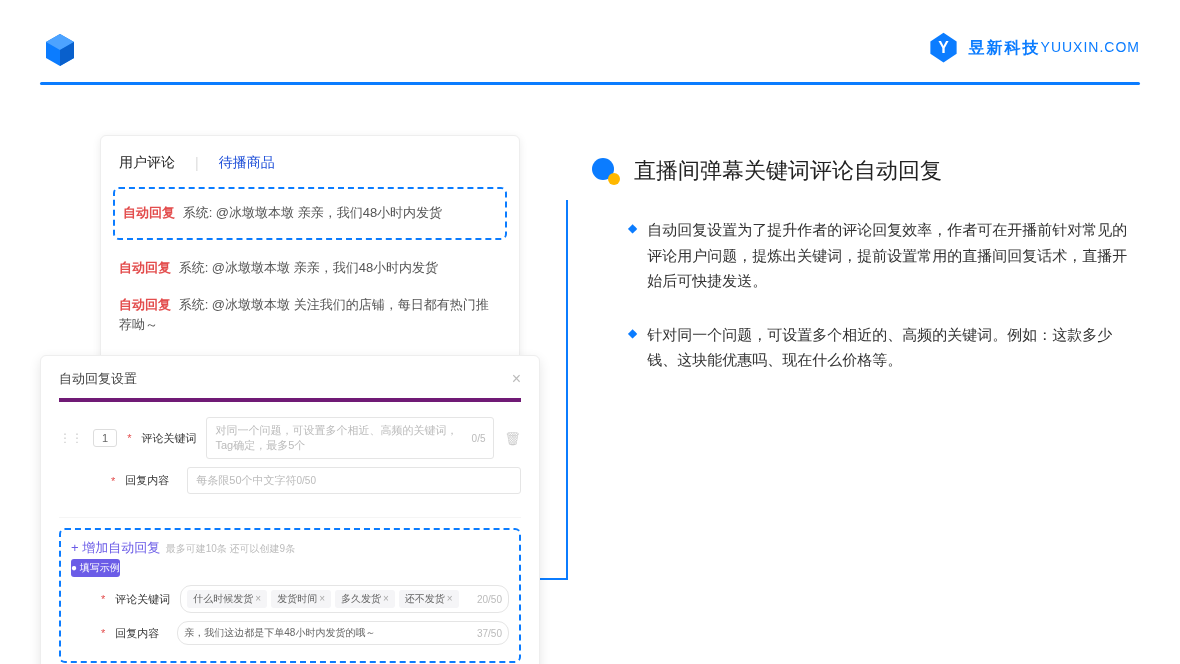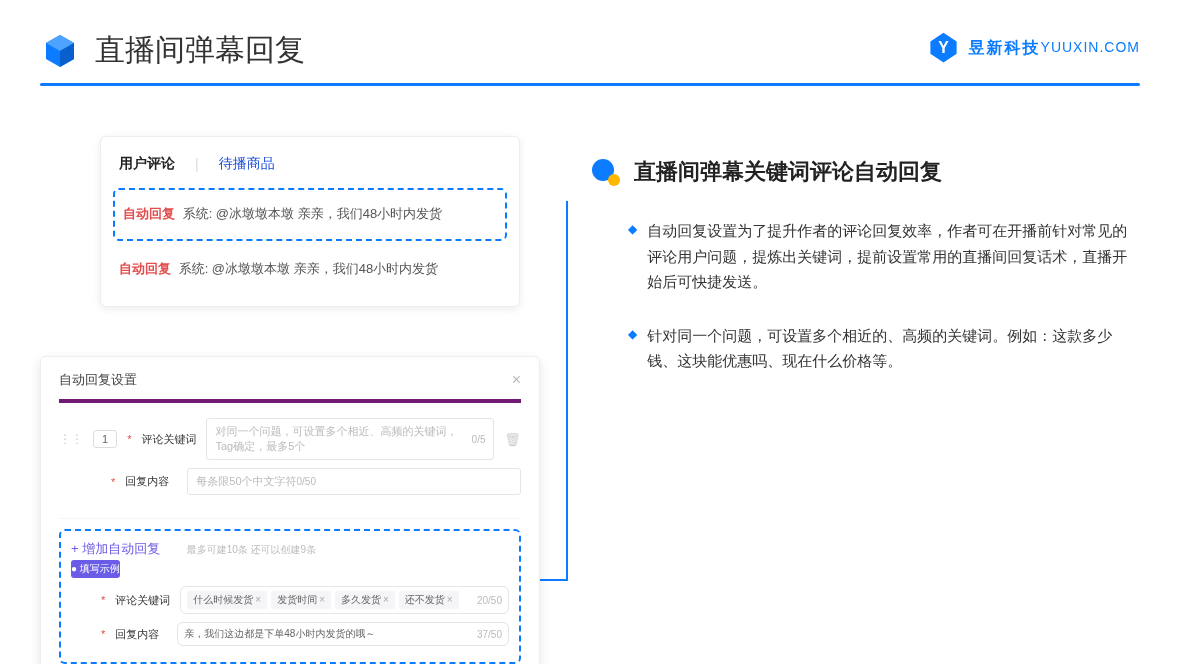--- a/index.html
+++ b/index.html
@@ -10,66 +10,65 @@
 .logo{position:absolute;right:40px;top:30px;display:flex;align-items:center;gap:8px}
 .logo-icon{width:35px;height:35px}
 .logo-text{display:flex;line-height:1}
 .logo-cn{color:#0b7cff;font-size:16px;font-weight:bold;letter-spacing:2px}
 .logo-en{color:#0b7cff;font-size:14px;letter-spacing:1px}
 .divider{height:3px;background:#0b7cff;margin:12px 40px 0;border-radius:2px}
 .content{display:flex;padding:50px 40px 0;gap:50px}
 .left-panel{width:500px;position:relative}
 .card1{background:#fff;border:1px solid #eee;border-radius:6px;box-shadow:0 2px 8px rgba(0,0,0,0.08);padding:18px;position:relative;margin-left:60px;width:420px;z-index:1}
 .tabs{display:flex;gap:20px;font-size:14px;margin-bottom:15px;align-items:center}
-.tab-active{font-weight:bold;color:#222}
+.tab-active{font-weight:normal;color:#222}
 .tab-sep{color:#ddd}
 .tab-inactive{color:#1d4ed8}
 .comment-row{font-size:13px;color:#555;padding:8px 0;line-height:1.6}
 .auto-tag{color:#e34d4d;font-weight:700;margin-right:4px}
 .dashed-box1{border:2px dashed #0b7cff;border-radius:6px;padding:6px 8px;margin:4px -6px 10px}
 .card2{background:#fff;border:1px solid #eee;border-radius:6px;box-shadow:0 4px 12px rgba(0,0,0,0.1);padding:14px 18px;position:absolute;top:220px;left:0;width:500px;z-index:2}
 .card2-header{display:flex;justify-content:space-between;align-items:flex-start;font-size:13px;color:#444;padding-bottom:10px;border-bottom:4px solid #701a75}
 .close-x{color:#bbb;font-size:16px;cursor:pointer}
 .setting-block{padding:15px 0;border-bottom:1px solid #f5f5f5}
 .setting-row{display:flex;align-items:center;gap:10px;font-size:11px;margin-bottom:8px}
 .num-badge{border:1px solid #ddd;padding:2px 8px;border-radius:3px;color:#666;font-size:11px}
 .red-dot{color:#e34d4d}
 .label-text{color:#333;min-width:52px}
 .input-box{flex:1;border:1px solid #e5e5e5;border-radius:3px;padding:5px 8px;color:#bbb;font-size:11px;display:flex;justify-content:flex-start;align-items:center}
 .char-count{color:#bbb;font-size:10px}
 .trash{color:#ccc;font-size:13px}
 .dashed-box2{border:2px dashed #0b7cff;border-radius:6px;padding:8px 10px;margin-top:10px}
 .add-link{color:#6b5ce7;font-size:13px;display:inline-block}
-.hint-text{color:#bbb;font-size:10px;margin-left:22px}
+.hint-text{color:#bbb;font-size:10px;margin-left:1px}
 .example-tag{background:#6b5ce7;color:#fff;font-size:10px;padding:2px 0;border-radius:3px;display:inline-block;margin-bottom:8px}
 .chip{background:#f5f5f7;color:#666;font-size:10px;padding:2px 6px;border-radius:3px;margin-right:4px;display:inline-block}
 .chip-x{color:#aaa;margin-left:2px}
-.example-input{border:1px solid #e5e5e5;border-radius:6px;padding:4px 6px;font-size:10px;color:#666;display:flex;justify-content:space-between;align-items:center;flex:1}
+.example-input{border:1px solid #e5e5e5;border-radius:11px;padding:4px 6px;font-size:10px;color:#666;display:flex;justify-content:space-between;align-items:center;flex:1}
 .connector{position:absolute;border:2px solid #0b7cff;pointer-events:none}
 .right-panel{flex:1;padding-top:20px}
 .section-header{display:flex;align-items:center;gap:12px;margin-bottom:30px}
 .bubble-icon{width:32px;height:32px;position:relative}
-.section-title{font-size:22px;color:#222;font-weight:700}
+.section-title{font-size:22px;color:#222;font-weight:400}
 .bullet-item{display:flex;gap:10px;margin-bottom:28px;padding-left:38px}
 .bullet-diamond{color:#0b7cff;font-size:12px;flex-shrink:0;margin-top:4px}
 .bullet-text{font-size:15px;color:#333;line-height:1.7}
 .drag{color:#ccc;font-size:12px}
 </style>
 </head>
 <body>
 
 <div class="header">
   <div class="header-icon">
     <svg viewBox="0 0 40 40">
         <path d="M20 4 L34 12 L34 28 L20 36 L6 28 L6 12 Z" fill="#0b7cff"></path>
         <path d="M20 4 L34 12 L20 20 L6 12 Z" fill="#4da3ff"></path>
         <path d="M20 20 L34 12 L34 28 L20 36 Z" fill="#0960cc"></path>
       </svg>
   </div>
-  <h1 class="title">直播间弹幕回复</h1>
   <div class="logo">
     <div class="logo-icon">
       <svg viewBox="0 0 40 40">
           <path d="M20 3 L35 13 L35 27 L20 37 L5 27 L5 13 Z" fill="#0b7cff"></path>
           <text x="20" y="26" text-anchor="middle" fill="#fff" font-size="18" font-weight="bold">Y</text>
         </svg>
     </div>
     <div class="logo-text">
       <span class="logo-cn">昱新科技</span>
       <span class="logo-en">YUUXIN.COM</span>
@@ -89,20 +88,24 @@
       </div>
       <div class="dashed-box1">
         <div class="comment-row">
           <span class="auto-tag">自动回复</span>
           <span>系统: @冰墩墩本墩 亲亲，我们48小时内发货</span>
         </div>
       </div>
       <div class="comment-row">
         <span class="auto-tag">自动回复</span>
         <span>系统: @冰墩墩本墩 亲亲，我们48小时内发货</span>
+      </div>
+      <div class="comment-row">
+        <span class="auto-tag">自动回复</span>
+        <span>系统: @冰墩墩本墩 关注我们的店铺，每日都有热门推荐呦～</span>
       </div>
     </div>
 
     <div class="card2">
       <div class="card2-header">
         <span>自动回复设置</span>
         <span class="close-x">×</span>
       </div>
 
       <div class="setting-block">

